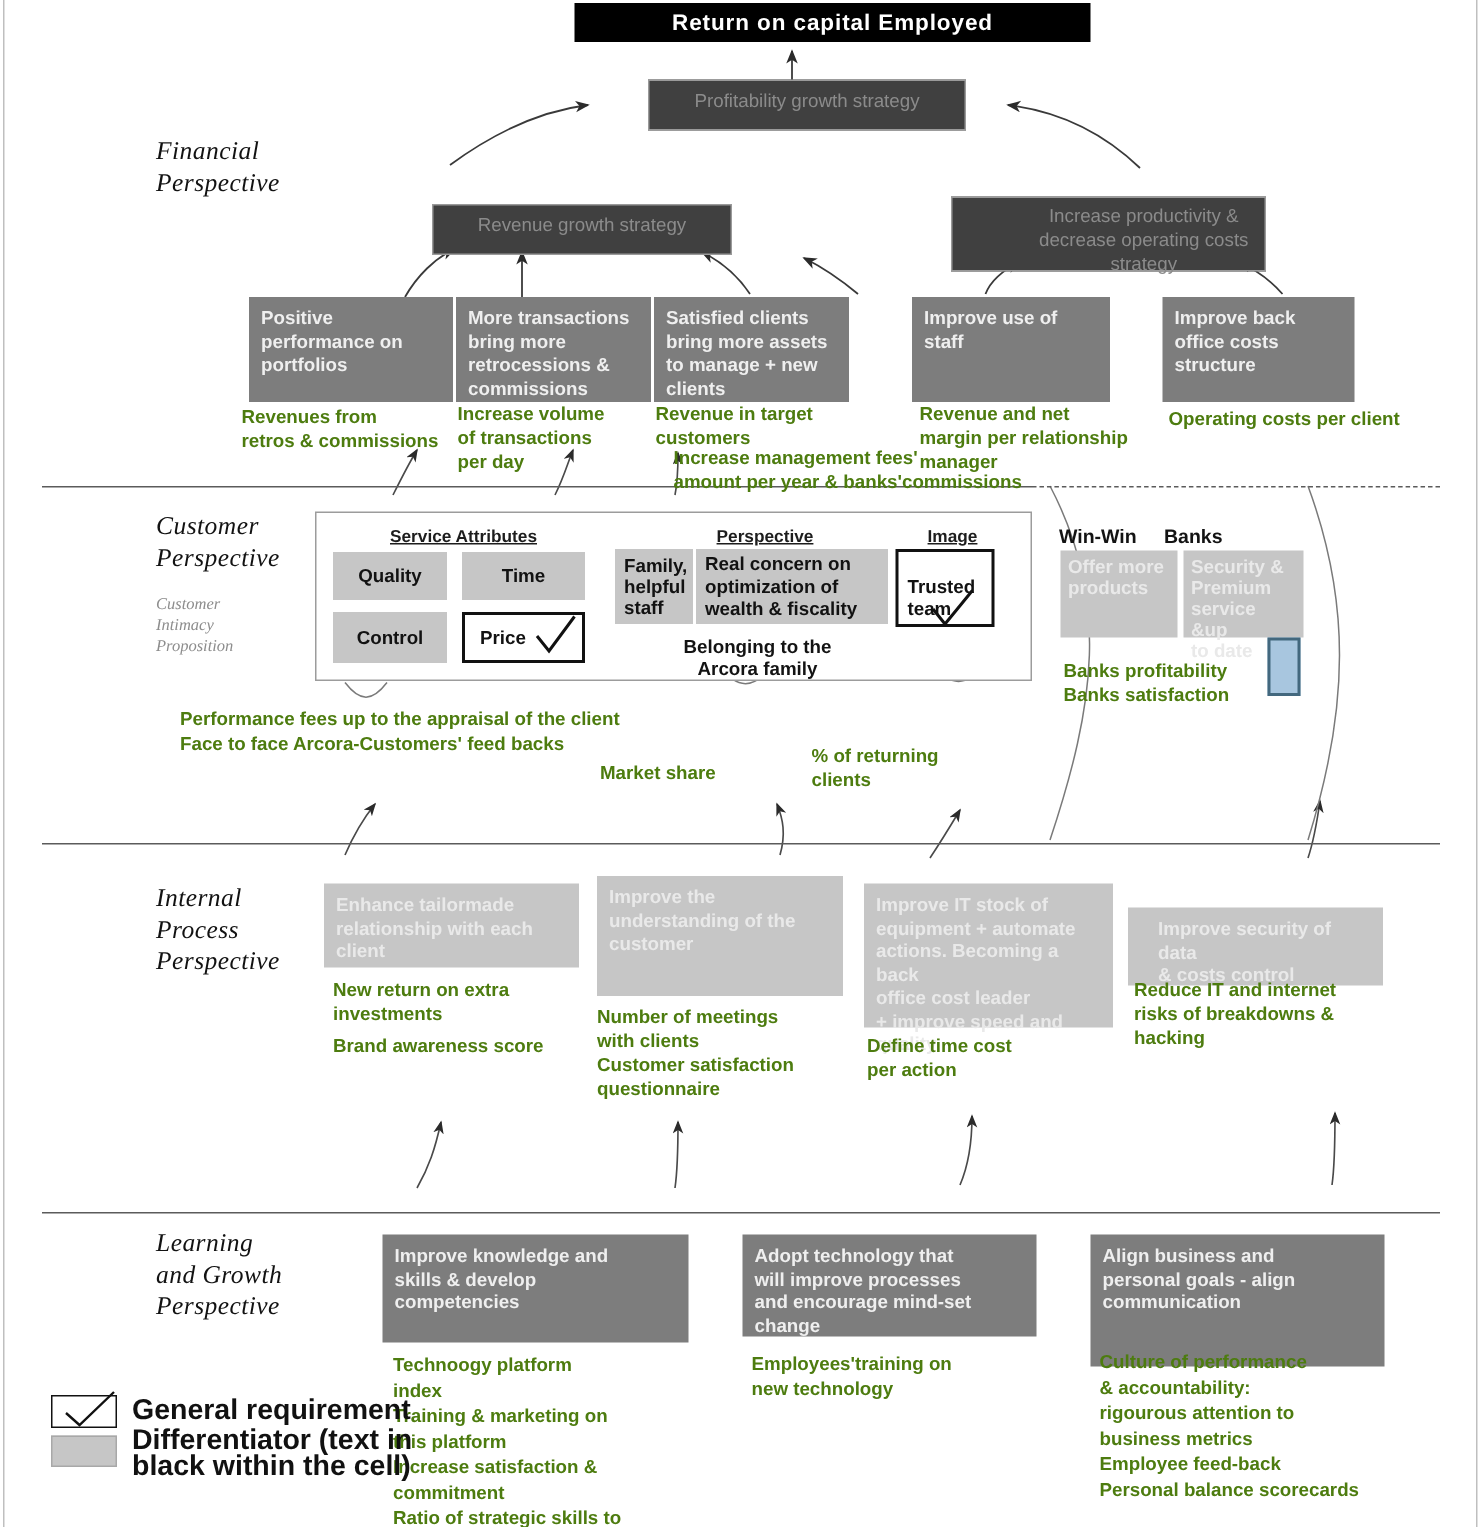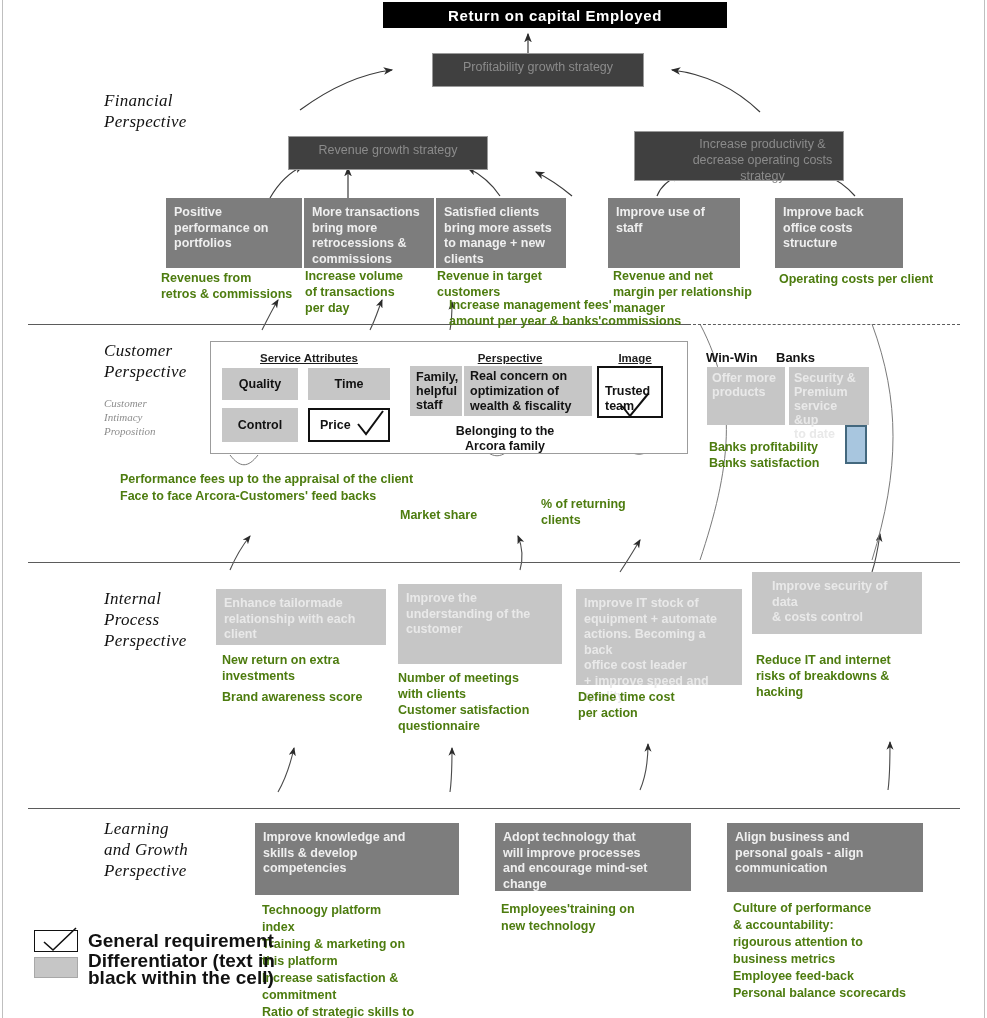--- a/index.html
+++ b/index.html
@@ -286,21 +286,21 @@
 client</div>
   <div class="obj light" style="left:398px;top:584px;width:164px;height:80px;">Improve the
 understanding of the
 customer</div>
   <div class="obj light" style="left:576px;top:589px;width:166px;height:96px;">Improve IT stock of
 equipment + automate
 actions. Becoming a back
 office cost leader
 + improve speed and
 quality</div>
-  <div class="obj light" style="left:752px;top:572px;width:170px;height:62px;padding-left:20px;">Improve security of data
+  <div class="obj light" style="left:752px;top:605px;width:170px;height:52px;padding-left:20px;">Improve security of data
 &amp; costs control</div>
 
   <div class="measure" style="left:222px;top:652px;">New return on extra
 investments</div>
   <div class="measure" style="left:222px;top:689px;">Brand awareness score</div>
   <div class="measure" style="left:398px;top:670px;">Number of meetings
 with clients
 Customer satisfaction
 questionnaire</div>
   <div class="measure" style="left:578px;top:689px;">Define time cost
@@ -309,21 +309,21 @@
 risks of  breakdowns &amp;
 hacking</div>
 
   <div class="obj dark" style="left:495px;top:823px;width:196px;height:68px;">Adopt technology that
 will improve processes
 and encourage mind-set
 change</div>
   <div class="obj dark" style="left:255px;top:823px;width:204px;height:72px;">Improve knowledge and
 skills  &amp; develop
 competencies</div>
-  <div class="obj dark" style="left:727px;top:823px;width:196px;height:69px;">Align business and
+  <div class="obj dark" style="left:727px;top:823px;width:196px;height:88px;">Align business and
 personal goals - align
 communication</div>
 
   <div class="measure" style="left:262px;top:902px;line-height:17px;">Technoogy platform
 index
 Training &amp; marketing on
 this platform
 Increase satisfaction &amp;
 commitment
 Ratio of strategic skills to

